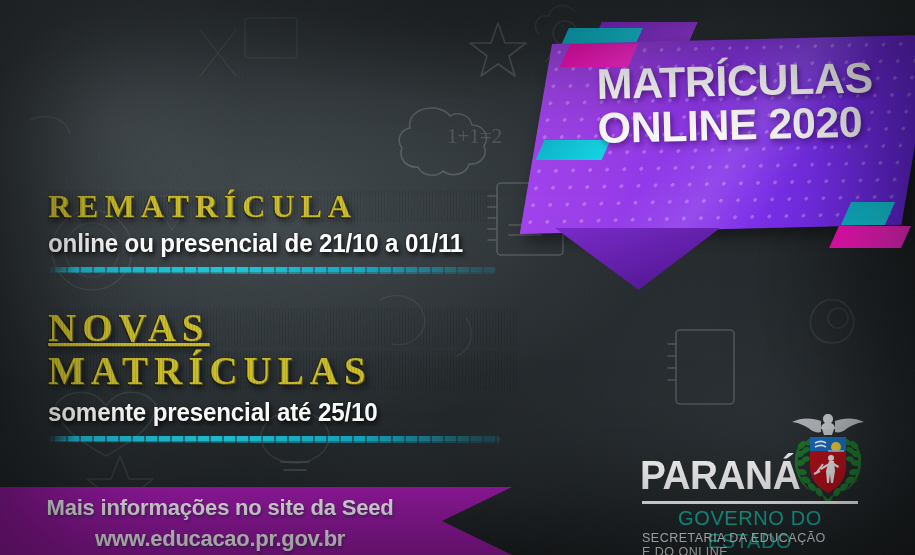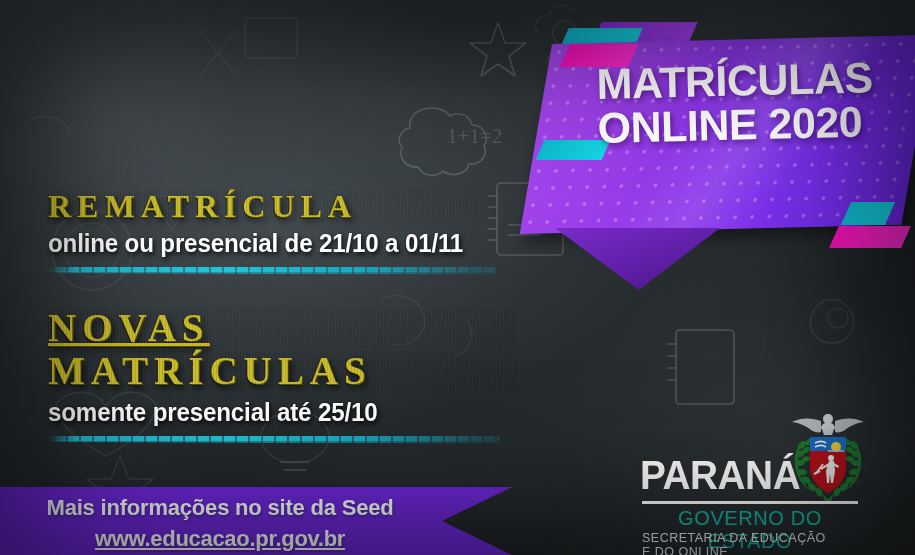--- a/index.html
+++ b/index.html
@@ -105,21 +105,21 @@
     text-shadow:2px 3px 6px rgba(40,0,70,.55);}
 
   
   .par{position:absolute;transform:skewX(-24deg);}
   .cy{background:linear-gradient(90deg,#0fb9cf,#17d6e6);}
   .mg{background:linear-gradient(90deg,#f511b7,#ff2ad0);}
   .pu{background:linear-gradient(90deg,#8b2fe4,#a23ff0);}
 
   
   .ribbon{position:absolute;left:0;top:487px;width:512px;height:68px;
-    background:#6d28d9;
+    background:#a21caf;
     clip-path:polygon(0 0,512px 0,442px 34px,512px 68px,0 68px);
     box-shadow:0 -2px 10px rgba(0,0,0,.35);}
   .ribbon .t{position:absolute;left:0;top:8px;width:440px;text-align:center;color:#fff;font-weight:700;
     text-shadow:1px 2px 3px rgba(0,40,55,.45);}
   .ribbon .t1{font-size:22px;letter-spacing:-.2px;}
   .ribbon .t2{font-size:22px;margin-top:3px;letter-spacing:-.3px;}
 
   
   .logo{position:absolute;left:640px;top:410px;width:245px;height:152px;}
   .logo .pr{position:absolute;left:0;top:43px;font-weight:700;font-size:40px;color:#fff;
@@ -209,21 +209,21 @@
     <div class="slab" style="font-size:39px;margin-top:4px;">MATRÍCULAS</div>
     <div class="white-sub" style="margin-top:7px;">somente presencial até 25/10</div>
     <div class="chalkline" style="width:452px;margin-top:6px;">
         <i></i>
         <i class="b"></i>
       </div>
   </div>
 
   <div class="ribbon">
     <div class="t t1">Mais informações no site da Seed</div>
-    <div class="t t2" style="top:36px;text-decoration:underline;">www.educacao.pr.gov.br</div>
+    <div class="t t2" style="top:36px;">www.educacao.pr.gov.br</div>
   </div>
 
   <div class="logo">
     <svg class="crest" viewBox="0 0 84 92">
 
       <g>
         <path d="M42 4c-3 0-5 2-5 5 0 2 1 3 2 4 -3 1-4 3-4 6h14c0-3-1-5-4-6 1-1 2-2 2-4 0-3-2-5-5-5z" fill="#cfd3d6"></path>
         <path d="M35 11C27 8 16 7 6 12c8 1 14 4 19 8 3 2 7 3 10 2z" fill="#b9bec2"></path>
         <path d="M49 11c8-3 19-4 29 1 -8 1-14 4-19 8 -3 2-7 3-10 2z" fill="#b9bec2"></path>
         <path d="M36 19h12l-2 6H38z" fill="#c7ccd0"></path>

